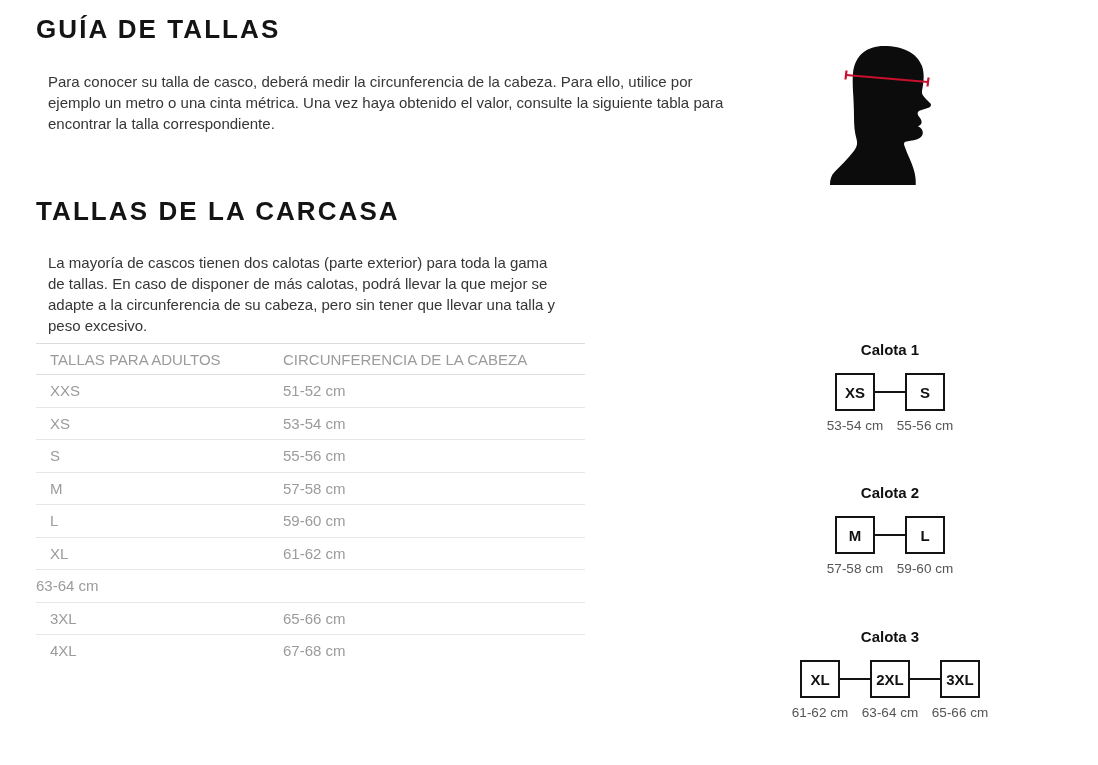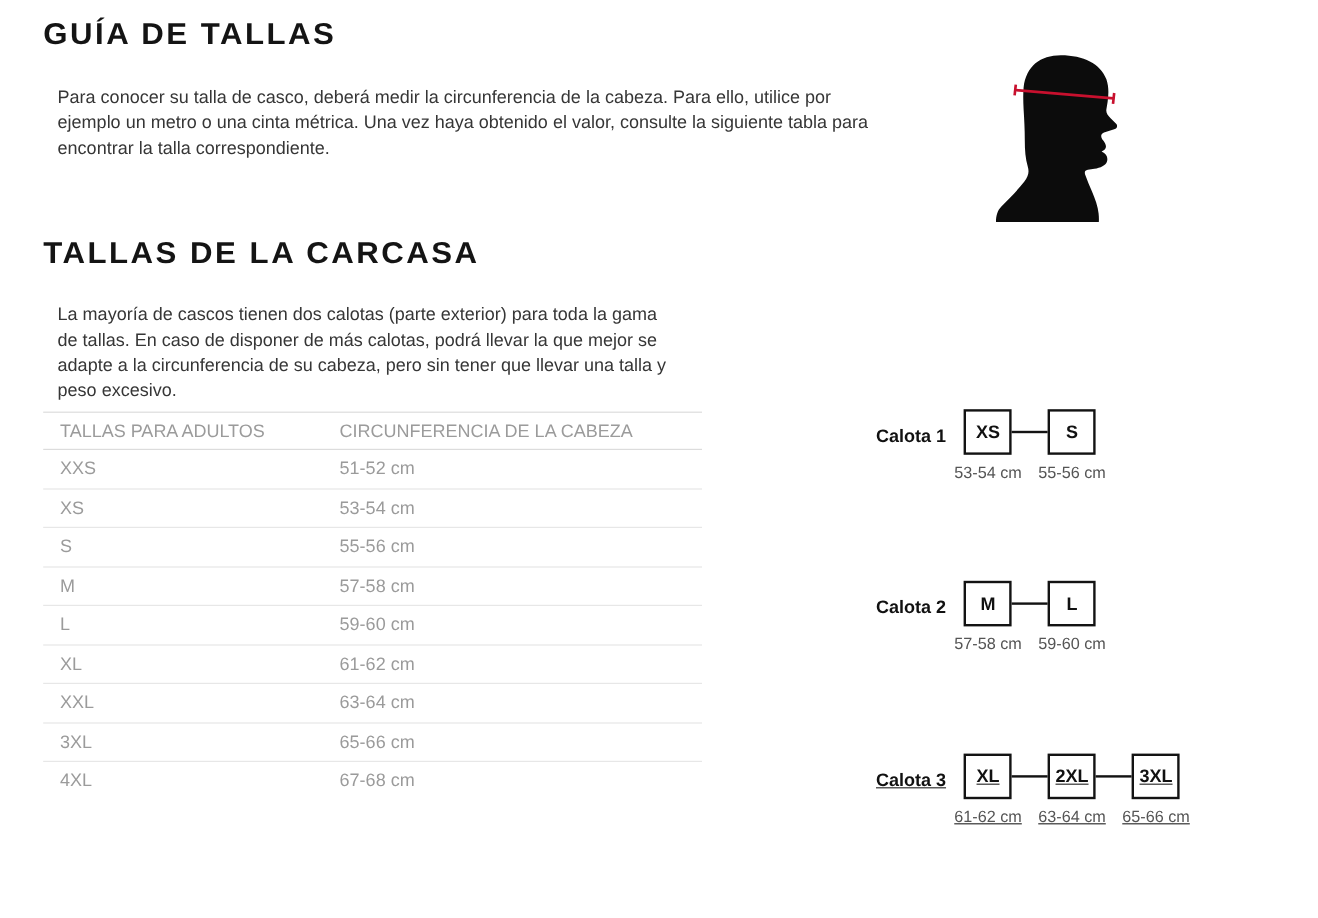--- a/index.html
+++ b/index.html
@@ -31,26 +31,26 @@
   .t-row{
     display:flex;align-items:center;height:31.5px;
     border-bottom:1px solid #e7e7e7;color:#9b9b9b;
   }
   .t-body .t-row:last-child{border-bottom:none;}
   .t-cell{white-space:nowrap;}
   .c1{width:247px;padding-left:14px;box-sizing:border-box;flex:none;}
   .c2{flex:1;}
 
   .calota{
-    position:absolute;left:730px;width:280px;
-    display:flex;flex-direction:row;align-items:center;
+    position:absolute;left:750px;width:280px;
+    display:flex;flex-direction:column;align-items:center;
   }
   .calota-1{top:341px;}
   .calota-2{top:484px;}
-  .calota-3{top:628px;text-decoration:underline;}
+  .calota-3{top:628px;}
   .calota-title{font-size:15px;font-weight:bold;color:#111;margin-bottom:15px;}
   .units{display:flex;}
   .unit{
     position:relative;width:70px;display:flex;flex-direction:column;align-items:center;
   }
   .unit:not(:first-child)::before{
     content:"";position:absolute;left:-15px;top:18px;width:30px;height:2px;background:#131313;
   }
   .size-box{
     width:40px;height:38px;box-sizing:border-box;border:2px solid #131313;background:#fff;
@@ -136,21 +136,20 @@
       </div>
         <div class="t-row">
         <div class="t-cell c1">L</div>
         <div class="t-cell c2">59-60 cm</div>
       </div>
         <div class="t-row">
         <div class="t-cell c1">XL</div>
         <div class="t-cell c2">61-62 cm</div>
       </div>
         <div class="t-row">
-        <div class="t-cell c1">XXL</div>
         <div class="t-cell c2">63-64 cm</div>
       </div>
         <div class="t-row">
         <div class="t-cell c1">3XL</div>
         <div class="t-cell c2">65-66 cm</div>
       </div>
         <div class="t-row">
         <div class="t-cell c1">4XL</div>
         <div class="t-cell c2">67-68 cm</div>
       </div>

